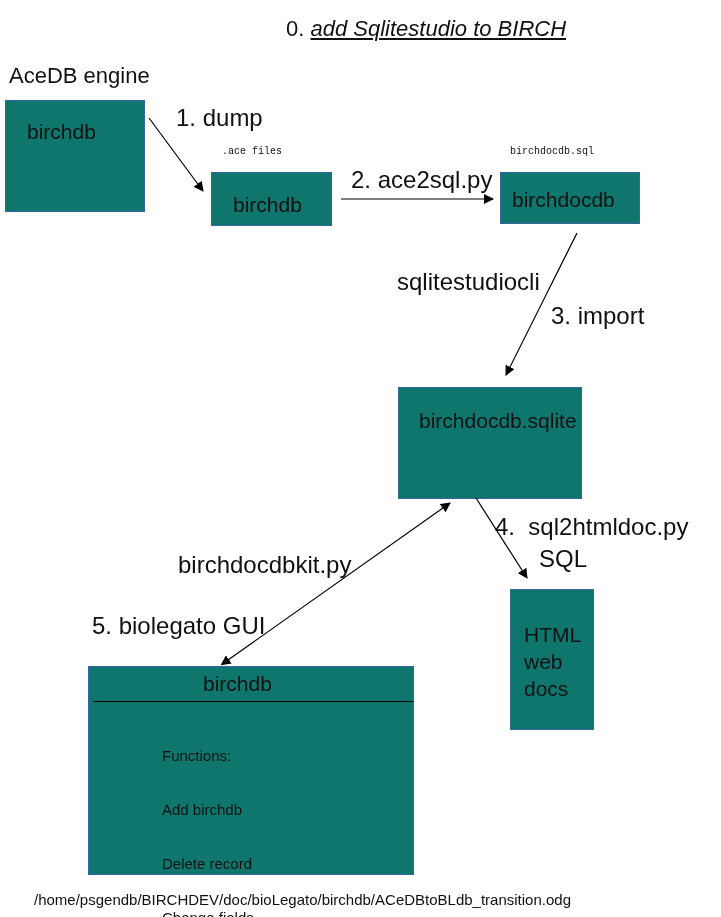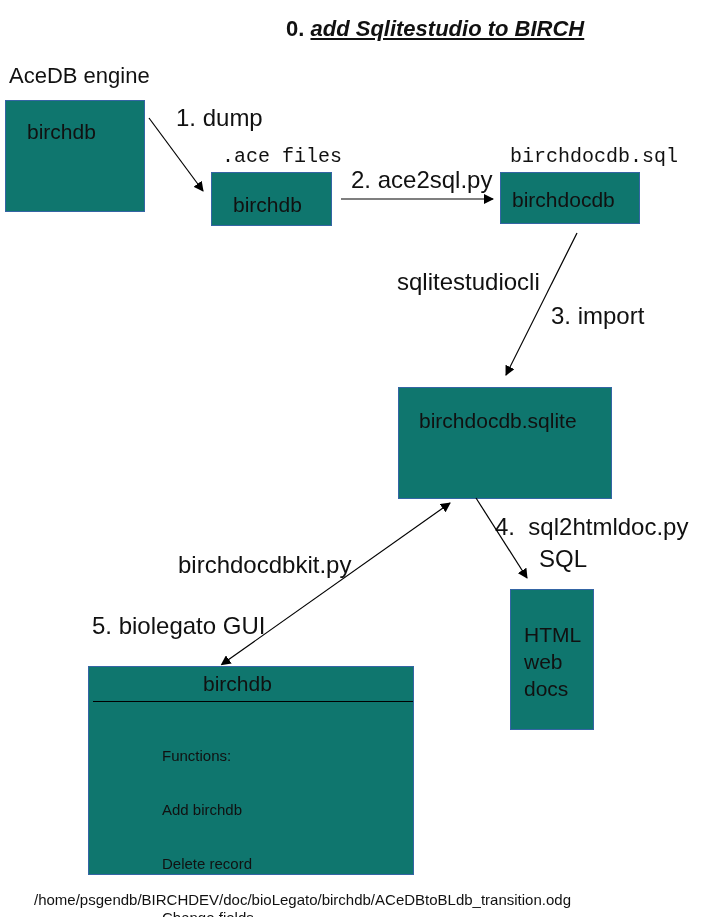--- a/index.html
+++ b/index.html
@@ -1,30 +1,30 @@
 <!DOCTYPE html>
 <html><head>
 <meta charset="utf-8">
 <style>
   html, body { margin: 0; padding: 0; background: #ffffff; }
   body { width: 721px; height: 917px; position: relative; overflow: hidden;
          font-family: "Liberation Sans", sans-serif; color: #111111; }
   .abs { position: absolute; white-space: nowrap; }
   .box { position: absolute; border: 1.3px solid #3465a4; box-sizing: border-box; background: #0f766e; }
   .lbl { font-size: 24px; line-height: 1; }
-  .mono { font-family: "Liberation Mono", monospace; font-size: 20px; line-height: 1; }
+  .mono { font-family: "Liberation Mono", monospace; font-size: 10px; line-height: 1; }
   .boxtxt { font-size: 21px; line-height: 1; position: absolute; white-space: nowrap; }
   .small { font-size: 15px; line-height: 18px; }
   svg.arrows { position: absolute; left: 0; top: 0; width: 721px; height: 917px; pointer-events: none; }
   .title-em { font-style: italic; text-decoration: underline; }
 </style>
 </head>
 <body>
 
-<div class="abs lbl" style="left:286px; top:18px; font-size:22px;font-weight:bold;">
+<div class="abs lbl" style="left:286px; top:18px; font-size:22px;">
   <span>0.</span>
   <span class="title-em">add Sqlitestudio to BIRCH</span>
 </div>
 
 <div class="abs lbl" style="left:9px; top:65px; font-size:22px;">AceDB engine</div>
 <div class="box" style="left:5px; top:100px; width:140px; height:112px;">
   <span class="boxtxt" style="left:21px; top:20px;">birchdb</span>
 </div>
 
 <div class="abs lbl" style="left:176px; top:106px;">1. dump</div>
@@ -37,21 +37,21 @@
 <div class="abs lbl" style="left:351px; top:168px;">2. ace2sql.py</div>
 
 <div class="abs mono" style="left:510px; top:147px;">birchdocdb.sql</div>
 <div class="box" style="left:500px; top:172px; width:140px; height:52px;padding-left:32px;">
   <span class="boxtxt" style="left:11px; top:16px;">birchdocdb</span>
 </div>
 
 <div class="abs lbl" style="left:397px; top:270px;">sqlitestudiocli</div>
 <div class="abs lbl" style="left:551px; top:304px;">3. import</div>
 
-<div class="box" style="left:398px; top:387px; width:214px; height:112px;">
+<div class="box" style="left:398px; top:387px; width:184px; height:112px;">
   <span class="boxtxt" style="left:20px; top:22px;">birchdocdb.sqlite</span>
 </div>
 
 <div class="abs lbl" style="left:495px; top:515px; white-space:pre;">4.  sql2htmldoc.py</div>
 <div class="abs lbl" style="left:539px; top:547px;">SQL</div>
 
 <div class="box" style="left:510px; top:589px; width:84px; height:141px;">
   <span class="boxtxt" style="left:13px; top:34px;">HTML</span>
   <span class="boxtxt" style="left:13px; top:61px;">web</span>
   <span class="boxtxt" style="left:13px; top:88px;">docs</span>

